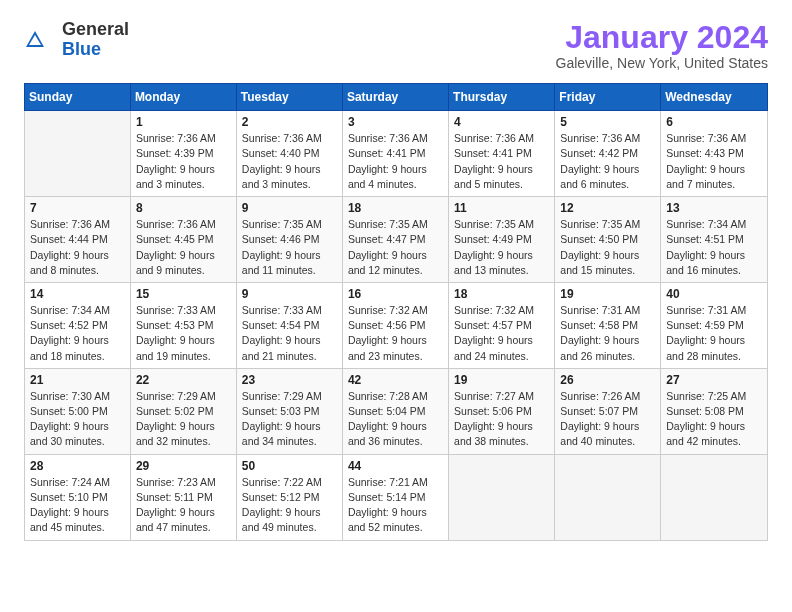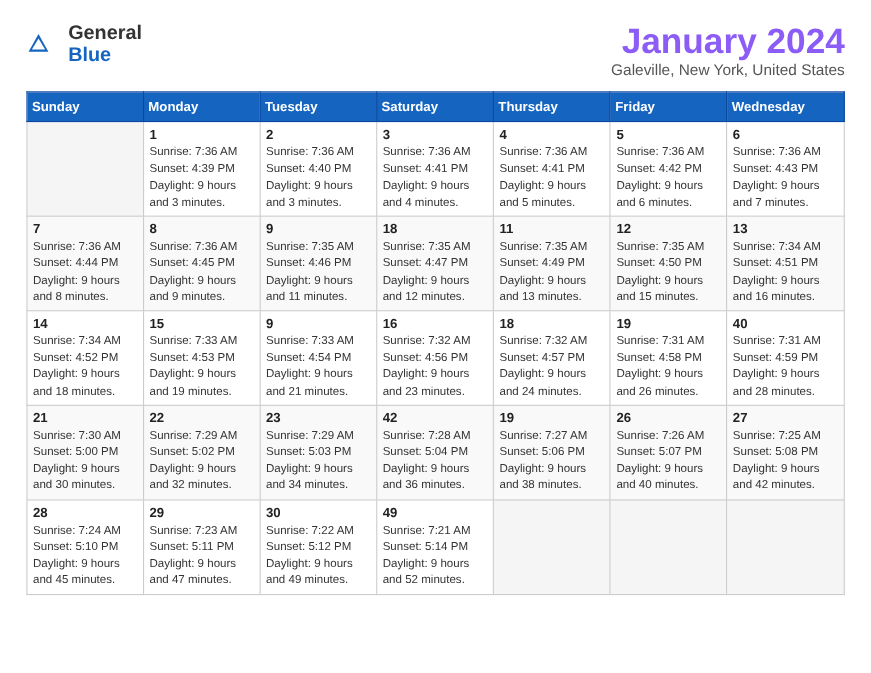--- a/index.html
+++ b/index.html
@@ -245,25 +245,25 @@
       <tr>
         <td>
           <span class="day-number">28</span>
           <div class="day-info">Sunrise: 7:24 AM<br>Sunset: 5:10 PM<br>Daylight: 9 hours and 45 minutes.</div>
         </td>
         <td>
           <span class="day-number">29</span>
           <div class="day-info">Sunrise: 7:23 AM<br>Sunset: 5:11 PM<br>Daylight: 9 hours and 47 minutes.</div>
         </td>
         <td>
-          <span class="day-number">30</span>
+          <span class="day-number">50</span>
           <div class="day-info">Sunrise: 7:22 AM<br>Sunset: 5:12 PM<br>Daylight: 9 hours and 49 minutes.</div>
         </td>
         <td>
-          <span class="day-number">49</span>
+          <span class="day-number">44</span>
           <div class="day-info">Sunrise: 7:21 AM<br>Sunset: 5:14 PM<br>Daylight: 9 hours and 52 minutes.</div>
         </td>
         <td class="empty-cell"></td>
         <td class="empty-cell"></td>
         <td class="empty-cell"></td>
       </tr>
     </tbody>
 </table>
 
 </body></html>

